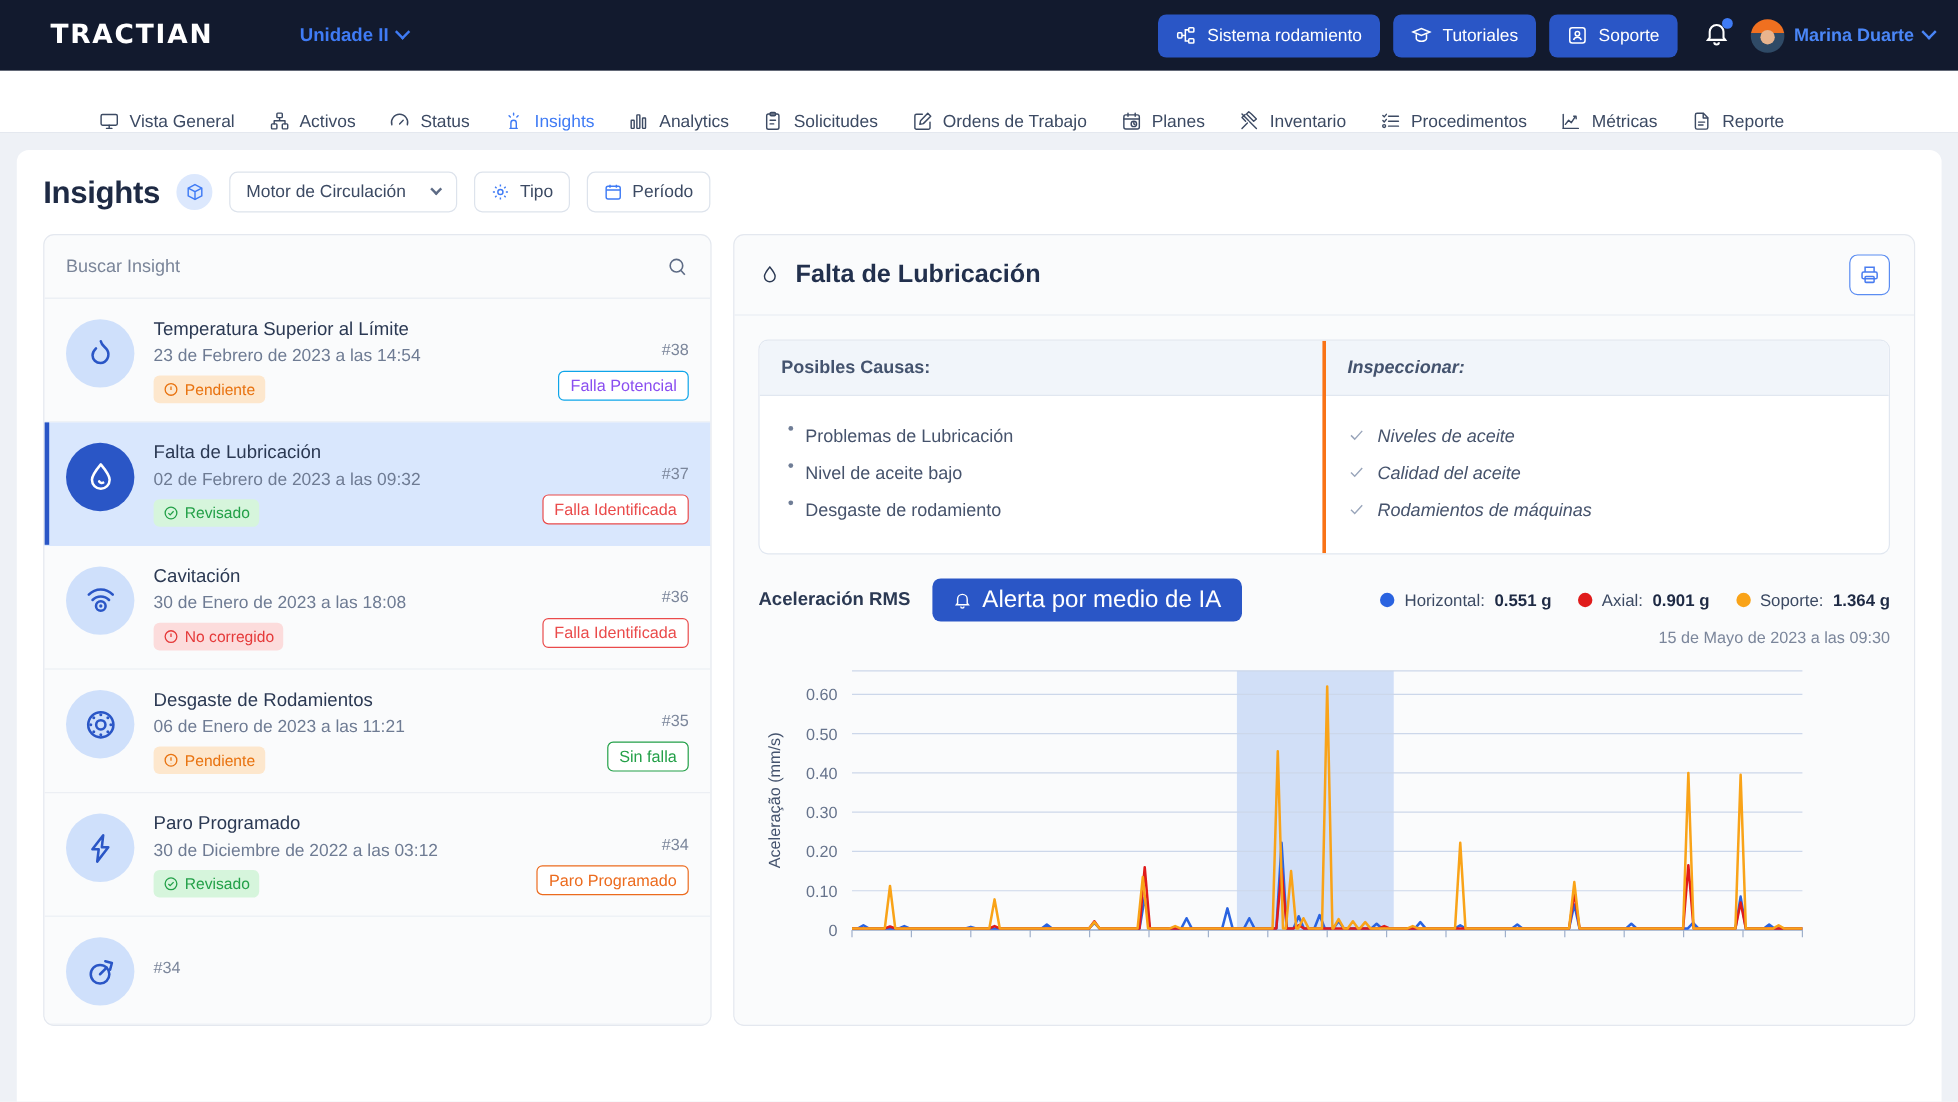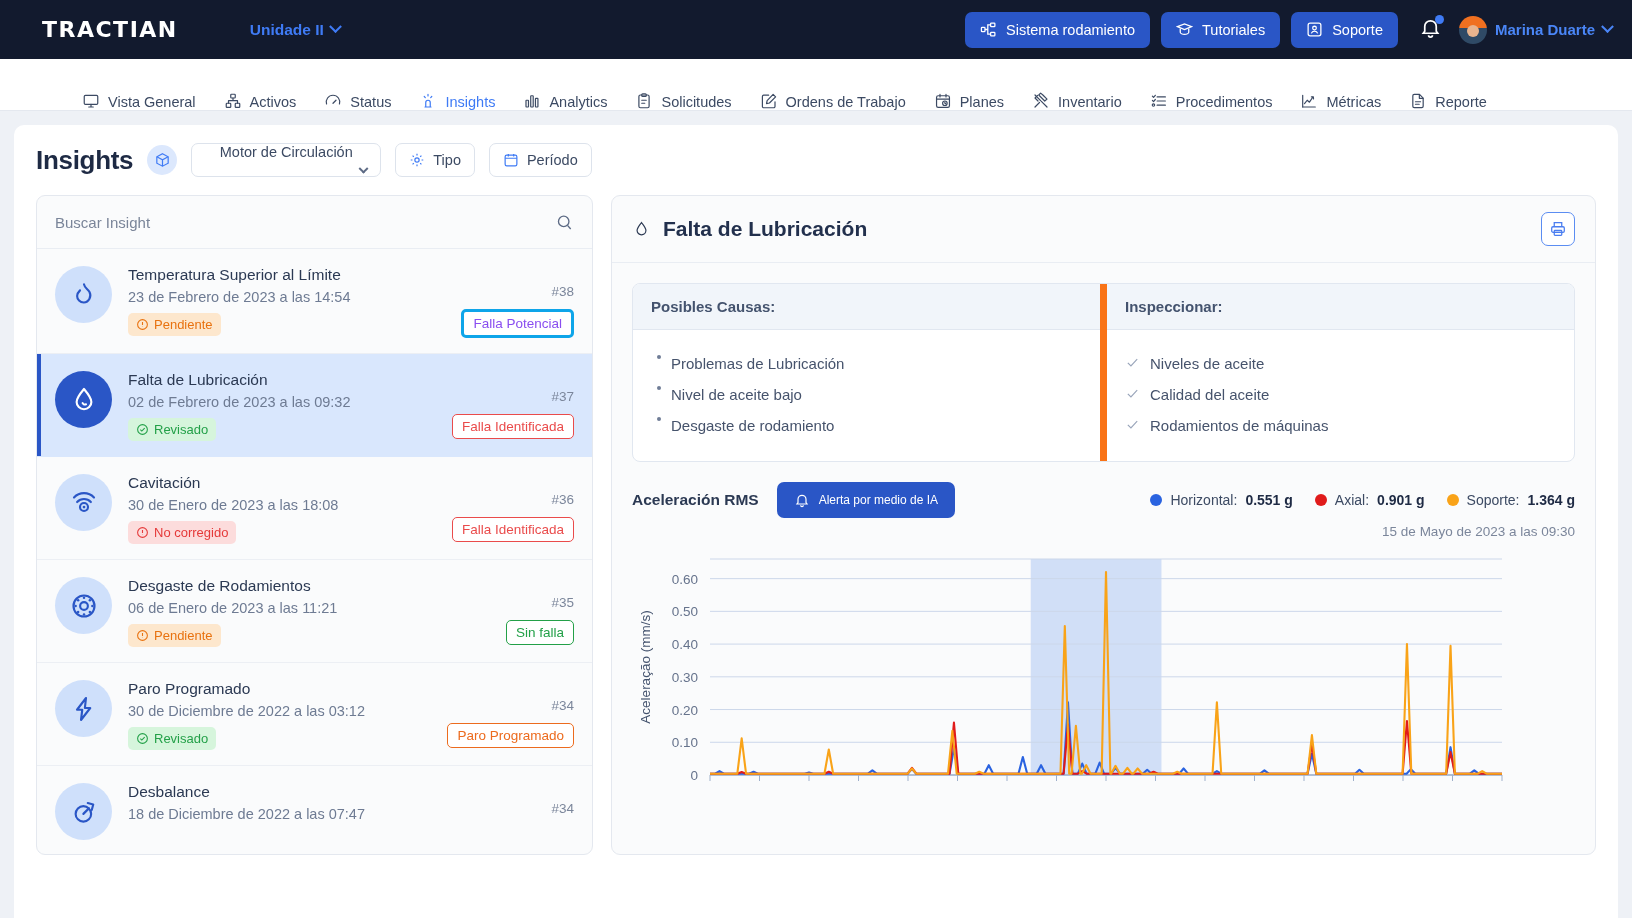--- a/index.html
+++ b/index.html
@@ -119,21 +119,21 @@
   .chip.pend { background: #fde7cd; color: #e8720f; }
   .chip.rev  { background: #d6f5dc; color: #23a048; }
   .chip.nocorr { background: #fcdcdc; color: #e53939; }
   .ins-right { text-align: right; display: flex; flex-direction: column;
                align-items: flex-end; justify-content: center; padding-top: 18px; }
   .ins-num { font-size: 13.5px; color: #7b869b; }
   .tag {
     margin-top: 10px; border-radius: 5px; font-size: 13.5px; padding: 4px 9px;
     background: #fff; font-weight: 500;
   }
-  .tag.potencial { border: 3px solid #0ea5e9; color: #8a4ef0; }
+  .tag.potencial { border: 1px solid #0ea5e9; color: #8a4ef0; }
   .tag.identificada { border: 1px solid #ea4b4b; color: #ea4b4b; }
   .tag.sinfalla { border: 1px solid #23a048; color: #23a048; }
   .tag.paro { border: 1px solid #ec6b1e; color: #ec6b1e; }
 
   
   .detail-card {
     flex: 1; border: 1px solid #e4e8ef; border-radius: 9px; background: #fafbfc;
     height: 660px; overflow: hidden;
   }
   .detail-head {
@@ -145,41 +145,41 @@
     margin-left: auto; width: 34px; height: 34px; border-radius: 7px;
     border: 1.6px solid #5b8df2; background: #fff;
     display: flex; align-items: center; justify-content: center; cursor: pointer;
   }
 
   .cause-table {
     margin: 20px; border: 1px solid #e1e7f0; border-radius: 8px; overflow: hidden;
     display: flex; background: #fff;
   }
   .ct-col { flex: 1; }
-  .ct-col + .ct-col { border-left: 7px solid #f97316; }
+  .ct-col + .ct-col { border-left: 3px solid #f97316; font-style: italic; }
   .ct-head {
     background: #f1f5fa; padding: 14px 18px; font-size: 15px; color: #44536e;
     font-weight: 600; border-bottom: 1px solid #e1e7f0;
   }
   .ct-list { padding: 18px 18px 20px 18px; }
   .ct-row {
     display: flex; align-items: flex-start; gap: 10px; font-size: 15px;
     color: #46536c; padding: 7px 0;
   }
   .bullet { width: 4px; height: 4px; border-radius: 50%; background: #6f7d96; flex:none; margin-left: 6px;}
   .check { color: #8f9cb3; font-size: 15px; flex: none; }
 
   
   .chart-head {
     display: flex; align-items: center; padding: 0 20px; margin-top: 10px; gap: 18px;
   }
   .chart-label { font-size: 15.5px; color: #2b3953; font-weight: 600; }
   .ia-btn {
     background: #2a56c6; color: #fff; border: none; border-radius: 7px; height: 36px;
-    padding: 0 17px; font-size: 12px; display: flex; align-items: center; gap: 9px;
+    padding: 0 17px; font-size: 20px; display: flex; align-items: center; gap: 9px;
     cursor: pointer; font-family: "Liberation Sans", sans-serif;
   }
   .legend { margin-left: auto; display: flex; align-items: center; gap: 22px; }
   .leg { display: flex; align-items: center; gap: 8px; font-size: 14px; color: #3c4a63; }
   .leg b { color: #1e2a44; }
   .dot { width: 12px; height: 12px; border-radius: 50%; flex: none; }
   .chart-date {
     text-align: right; font-size: 13.5px; color: #7b869b; padding: 6px 20px 0 0;
   }
   .chart-wrap { padding: 6px 20px 0 20px; }
@@ -340,21 +340,21 @@
 
   <div class="page-head">
     <div class="page-title">Insights</div>
     <div class="cube-badge">
       <svg width="17" height="17" viewBox="0 0 24 24" fill="none" stroke="#3f7bf5" stroke-width="1.7">
         <path d="M12 2.5l8 4.2v9.1l-8 4.2-8-4.2V6.7l8-4.2z"></path>
           <path d="M4 6.7l8 4.2 8-4.2M12 10.9V20"></path>
       </svg>
     </div>
 
-    <button class="filter-btn" style="min-width:190px;flex-direction:column;">
+    <button class="filter-btn" style="min-width:190px;">
       <span>Motor de Circulación</span>
       <span class="chev" style="margin-left:auto;width:7px;height:7px;border-color:#5d6b85;"></span>
     </button>
 
     <button class="filter-btn">
       <svg width="16" height="16" viewBox="0 0 24 24" fill="none" stroke="#3f7bf5" stroke-width="1.8">
         <circle cx="12" cy="12" r="3.2"></circle>
         <path d="M12 2.6v2.6M12 18.8v2.6M21.4 12h-2.6M5.2 12H2.6M18.6 5.4l-1.8 1.8M7.2 16.8l-1.8 1.8M18.6 18.6l-1.8-1.8M7.2 7.2L5.4 5.4"></path>
       </svg>
       <span>Tipo</span>
@@ -483,24 +483,20 @@
               <div class="tag paro">Paro Programado</div>
             </div>
           </div>
           <div class="ins-item">
             <div class="ins-icon">
               <svg width="30" height="30" viewBox="0 0 24 24" fill="none" stroke="#2a56c6" stroke-width="1.7" stroke-linecap="round" stroke-linejoin="round" color="#2a56c6">
                 <circle cx="11.5" cy="13.5" r="6.2"></circle>
                 <path d="M11.5 13.5l4.4-4.4"></path>
                 <path d="M15 4.8l4.4 1.2-1.2 4.4"></path>
               </svg>
-            </div>
-            <div class="ins-body">
-              <div class="ins-title">Desbalance</div>
-              <div class="ins-date">18 de Diciembre de 2022 a las 07:47</div>
             </div>
             <div class="ins-right">
               <div class="ins-num">#34</div>
             </div>
           </div>
         </div>
     </div>
 
     <div class="detail-card">
       <div class="detail-head">

